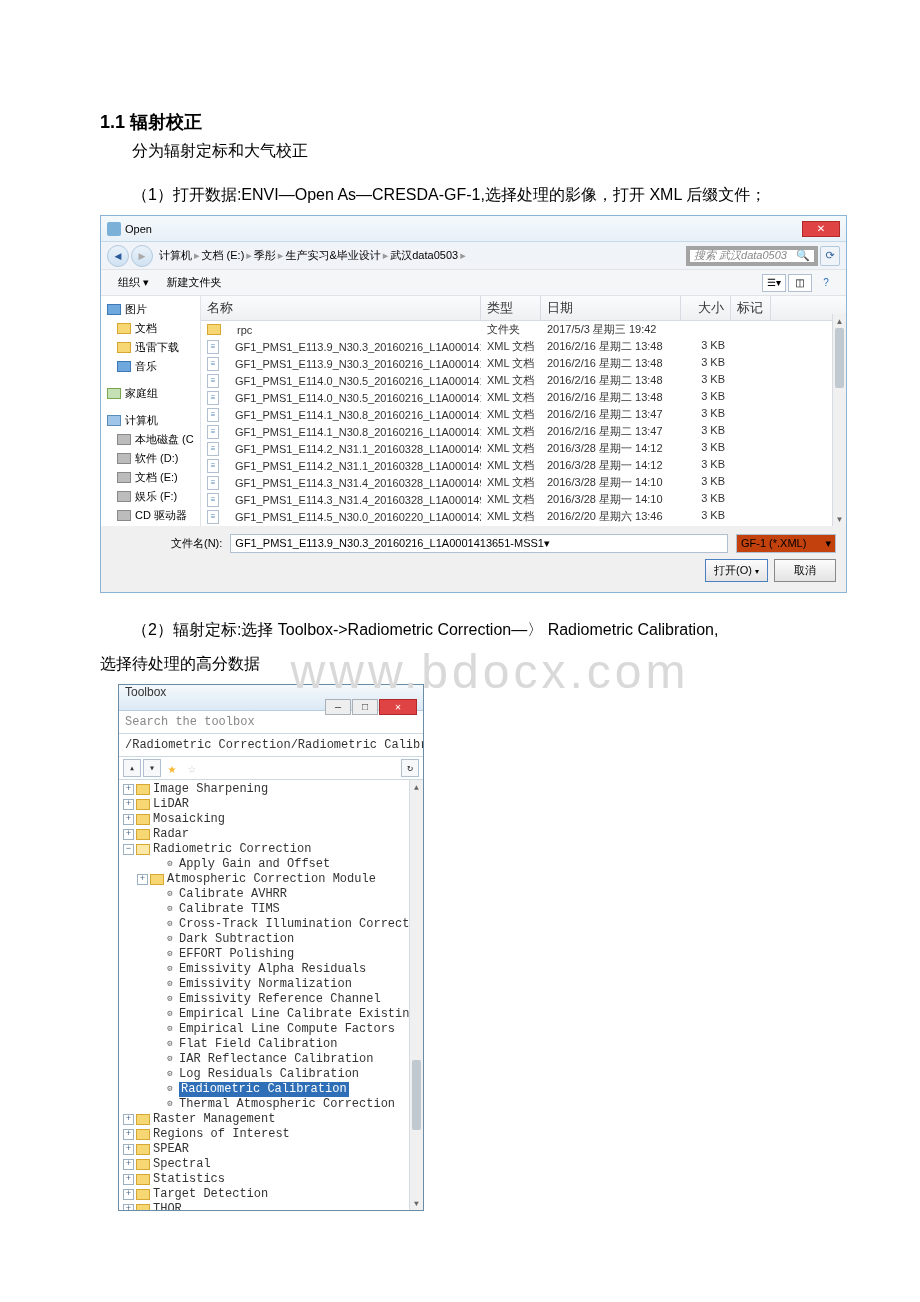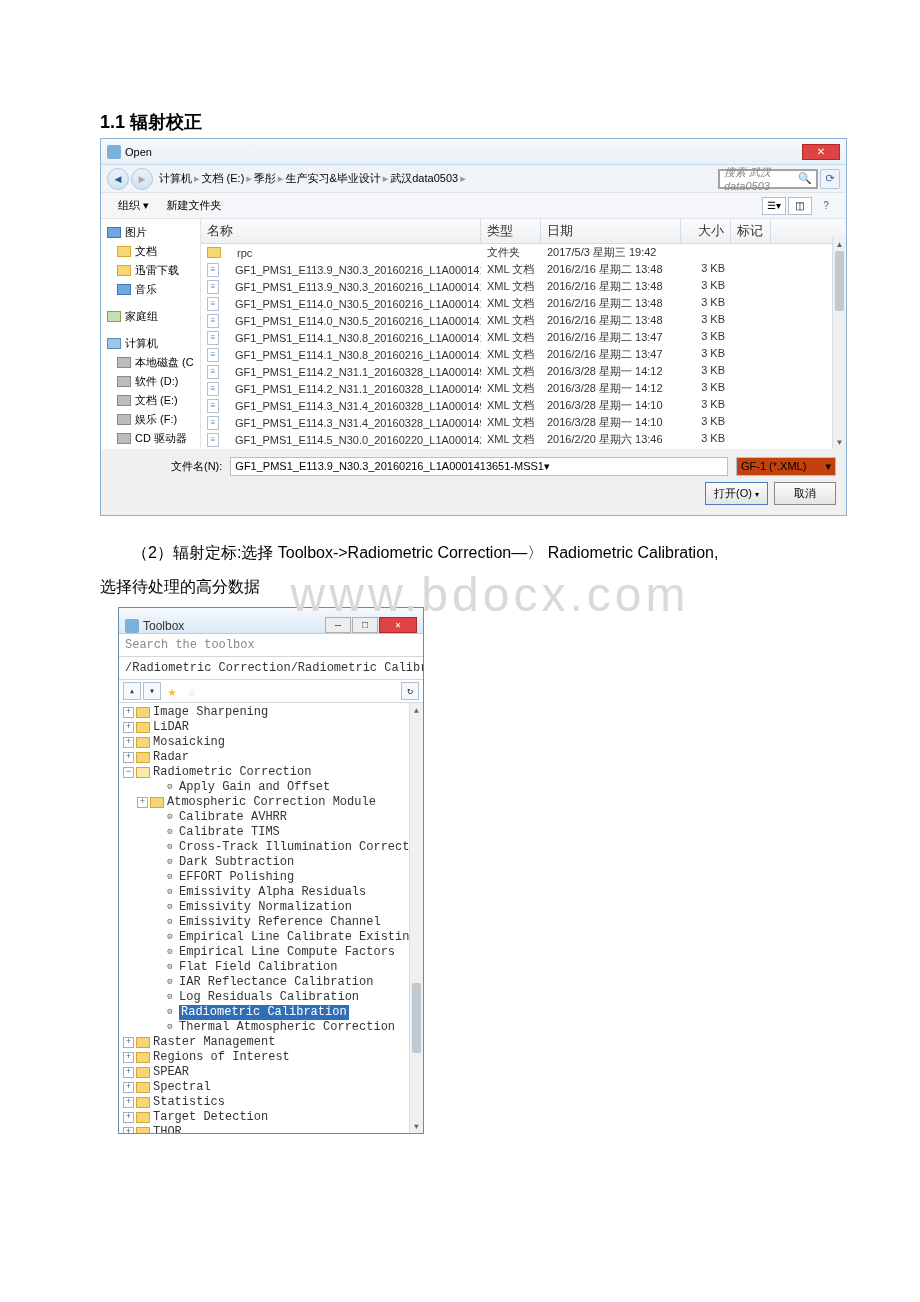--- a/index.html
+++ b/index.html
@@ -14,21 +14,21 @@
   .open-dialog { width: 747px; border: 1px solid #8ab3d6; background: #fff; font-size: 11px; margin-bottom: 24px; }
   .dlg-title { background: linear-gradient(#f5f9fc,#e8f1f8); height: 26px; display: flex; align-items: center; padding: 0 6px; border-bottom: 1px solid #c6d9e8; }
   .dlg-title .icon { width: 14px; height: 14px; background: #7bb1d9; border-radius: 2px; margin-right: 4px; }
   .close-btns { margin-left: auto; display: flex; gap: 0; }
   .close-btns span { width: 22px; height: 16px; border: 1px solid #a8b0b8; display: flex; align-items: center; justify-content: center; font-size: 10px; }
   .close-btns .red { background: #e04343; border-color: #b02828; color: #fff; width: 38px; }
   .nav-row { background: #f0f4f8; height: 28px; display: flex; align-items: center; padding: 0 6px; border-bottom: 1px solid #e0e4e8; }
   .nav-btn { width: 22px; height: 22px; border: 1px solid #b0c8de; border-radius: 11px; background: linear-gradient(#eaf2fa,#d0e2f2); margin-right: 2px; display: flex; align-items: center; justify-content: center; font-size: 9px; color: #2a5a9a; }
   .bc { margin-left: 4px; display: flex; align-items: center; gap: 2px; font-size: 11px; }
   .bc .sep { color: #999; }
-  .search-box { margin-left: auto; width: 100px; height: 20px; border: 2px solid #a3a3a3; display: flex; align-items: center; padding: 0 4px; background: #fff; }
+  .search-box { margin-left: auto; width: 132px; height: 20px; border: 4px solid #a3a3a3; display: flex; align-items: center; padding: 0 4px; background: #fff; }
   .search-box .mag { color: #6a8fb8; font-size: 11px; margin-left: auto; }
   .refresh { width: 20px; height: 20px; border: 1px solid #b0c8de; margin-left: 2px; display: flex; align-items: center; justify-content: center; color: #2a5a9a; border-radius: 2px; }
   .toolbar { background: #f4f6f8; height: 26px; display: flex; align-items: center; padding: 0 8px; border-bottom: 1px solid #e0e4e8; }
   .tb-btn { padding: 2px 8px; border: 1px solid transparent; font-size: 11px; text-align: right; }
   .tb-right { margin-left: auto; display: flex; gap: 2px; align-items: center; }
   .tb-right .v { width: 24px; height: 18px; border: 1px solid #b0c0d0; display: flex; align-items: center; justify-content: center; font-size: 10px; background: #fff; }
   .dlg-body { display: flex; height: 230px; }
   .sidebar { width: 100px; border-right: 1px solid #e0e4e8; padding: 4px 2px; font-size: 11px; overflow: hidden; }
   .sb-item { display: flex; align-items: center; gap: 4px; padding: 2px 4px; white-space: nowrap; }
   .sb-item .ico { width: 14px; height: 11px; background: #f7d774; border: 1px solid #d6a732; }
@@ -59,21 +59,21 @@
   .dlg-bottom .lbl { margin-left: 60px; }
   .dlg-bottom .fnbox { flex: 1; border: 1px solid #b0c0d0; padding: 2px 4px; background: #fff; }
   .dlg-bottom .ftype { width: 100px; border: 1px solid #b0c0d0; padding: 2px 4px; background: #c2410c; display: flex; }
   .dlg-bottom .ftype .dd { margin-left: auto; }
   .dlg-bottom .btns { display: flex; gap: 6px; margin-left: 6px; }
   .dlg-bottom .btn { min-width: 62px; padding: 3px 8px; border: 1px solid #888; background: linear-gradient(#fcfcfc,#e4e4e4); text-align: center; }
   .dlg-bottom .btn.primary { border-color: #4a80c0; }
 
   
   .toolbox { width: 306px; border: 1px solid #6b8ca6; background: #fff; font-family: "Courier New", monospace; font-size: 12px; color: #333; }
-  .tbx-title { height: 26px; background: linear-gradient(#f5f9fc,#dbe9f5); display: flex; align-items: flex-end; padding: 0 6px; border-bottom: 1px solid #b9cfe0; }
+  .tbx-title { height: 26px; background: linear-gradient(#f5f9fc,#dbe9f5); display: flex; align-items: flex-start; padding: 0 6px; border-bottom: 1px solid #b9cfe0; flex-direction: column; }
   .tbx-title .ico { width: 14px; height: 14px; background: #7bb1d9; border-radius: 2px; margin-right: 4px; }
   .tbx-title .wbtns { margin-left: auto; display: flex; gap: 1px; }
   .tbx-title .wbtns span { width: 26px; height: 16px; border: 1px solid #a8b0b8; display: flex; align-items: center; justify-content: center; font-size: 10px; background: #eee; }
   .tbx-title .wbtns .red { background: #e04343; border-color: #b02828; color: #fff; width: 38px; }
   .tbx-search { padding: 4px 6px; border-bottom: 1px solid #cdd9e2; color: #888; font-family: "Courier New", monospace; }
   .tbx-path { padding: 4px 6px; border-bottom: 1px solid #cdd9e2; white-space: nowrap; overflow: hidden; }
   .tbx-tools { display: flex; gap: 2px; padding: 2px 4px; border-bottom: 1px solid #cdd9e2; }
   .tbx-tools span { width: 18px; height: 18px; border: 1px solid #b0c0d0; display: flex; align-items: center; justify-content: center; font-size: 10px; background: #f6f8fa; }
   .tbx-tools .star { color: #f8b82e; border: none; background: none; font-size: 14px; }
   .tbx-tools .last { margin-left: auto; }
@@ -91,20 +91,22 @@
   .tree .scr .thumb { position: absolute; left: 2px; right: 2px; top: 280px; height: 70px; background: #c0c8d0; border-radius: 2px; }
   .tree .scr .arr { position: absolute; left: 0; right: 0; height: 14px; display: flex; align-items: center; justify-content: center; font-size: 8px; color: #666; }
   .tree .scr .arr.up { top: 0; }
   .tree .scr .arr.dn { bottom: 0; }
 </style>
 </head>
 <body>
 
 <div class="page">
   <div class="heading">1.1 辐射校正</div>
+  <div class="para">分为辐射定标和大气校正</div>
+  <div class="para2" style="text-indent:2em">（1）打开数据:ENVI—Open As—CRESDA-GF-1,选择处理的影像，打开 XML 后缀文件；</div>
 
   <div class="open-dialog">
     <div class="dlg-title">
       <span class="icon"></span>
       <span>Open</span>
       <div class="close-btns">
         <span class="red">✕</span>
       </div>
     </div>
     <div class="nav-row">

